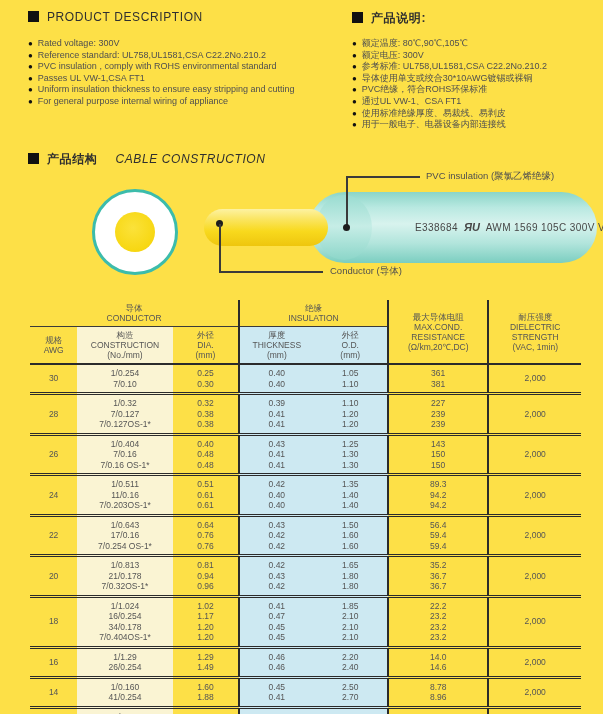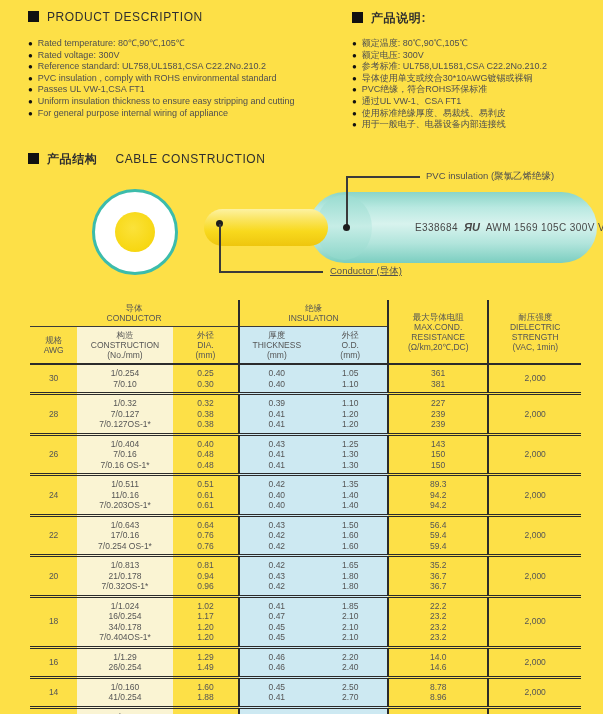--- a/index.html
+++ b/index.html
@@ -3,21 +3,21 @@
 <meta charset="utf-8">
 <style>
   * { margin:0; padding:0; box-sizing:border-box; }
   html,body { width:603px; height:714px; background:#fff; overflow:hidden;
     font-family:"Liberation Sans", sans-serif; }
   .page { position:relative; width:603px; height:714px; background:#fde047; overflow:hidden; }
 
   
   .sec-title { position:absolute; font-size:12px; color:#2f2f2f; letter-spacing:.6px; white-space:nowrap; }
   .sec-title .sq { display:inline-block; width:11px; height:11px; background:#111; margin-right:8px; vertical-align:-1px; }
-  .sec-title .t2 { margin-left:18px; }
+  .sec-title .t2 { margin-left:18px;font-style:italic; }
   .cn-title { font-weight:bold; }
 
   
   .blist { position:absolute; list-style:none; }
   .blist li { font-size:9px; line-height:11.6px; color:#4f4f4f; white-space:nowrap; }
   .blist .bullet { font-size:8px; color:#111; margin-right:5px; }
 
   
   .xsec-outer { position:absolute; left:92px; top:189px; width:86px; height:86px;
     border:3px solid #3cbcab; border-radius:50%; background:#fff; }
@@ -54,21 +54,20 @@
 </style>
 </head>
 <body>
 
 <div class="page">
 
   <div class="sec-title" style="left:28px; top:10px;">
     <span class="sq"></span><span>PRODUCT DESCRIPTION</span>
   </div>
   <ul class="blist" style="left:28px; top:38px;">
-      <li><span class="bullet">●</span><span>Rated temperature: 80℃,90℃,105℃</span></li>
       <li><span class="bullet">●</span><span>Rated voltage: 300V</span></li>
       <li><span class="bullet">●</span><span>Reference standard: UL758,UL1581,CSA C22.2No.210.2</span></li>
       <li><span class="bullet">●</span><span>PVC insulation , comply with ROHS environmental standard</span></li>
       <li><span class="bullet">●</span><span>Passes UL VW-1,CSA FT1</span></li>
       <li><span class="bullet">●</span><span>Uniform insulation thickness to ensure easy stripping and cutting</span></li>
       <li><span class="bullet">●</span><span>For general purpose internal wiring of appliance</span></li>
     </ul>
 
   <div class="sec-title cn-title" style="left:352px; top:10px;">
     <span class="sq"></span><span>产品说明:</span>
@@ -102,21 +101,21 @@
   <div class="conductor-rod"></div>
 
   <div class="lead" style="left:346px; top:176px; width:74px; height:1.5px;"></div>
   <div class="lead" style="left:346px; top:176px; width:1.5px; height:52px;"></div>
   <div class="dot" style="left:343px; top:224px;"></div>
   <div class="diagram-label" style="left:426px; top:170px;">PVC insulation (聚氯乙烯绝缘)</div>
 
   <div class="dot" style="left:216px; top:220px;"></div>
   <div class="lead" style="left:219px; top:224px; width:1.5px; height:48px;"></div>
   <div class="lead" style="left:219px; top:271px; width:104px; height:1.5px;"></div>
-  <div class="diagram-label" style="left:330px; top:265px;text-decoration:underline;">Conductor (导体)</div>
+  <div class="diagram-label" style="left:330px; top:265px;">Conductor (导体)</div>
 
   <table class="spec-table">
     <colgroup>
       <col style="width:47px">
         <col style="width:95px">
         <col style="width:66px">
       <col style="width:74px">
         <col style="width:74px">
         <col style="width:100px">
         <col style="width:92px">

